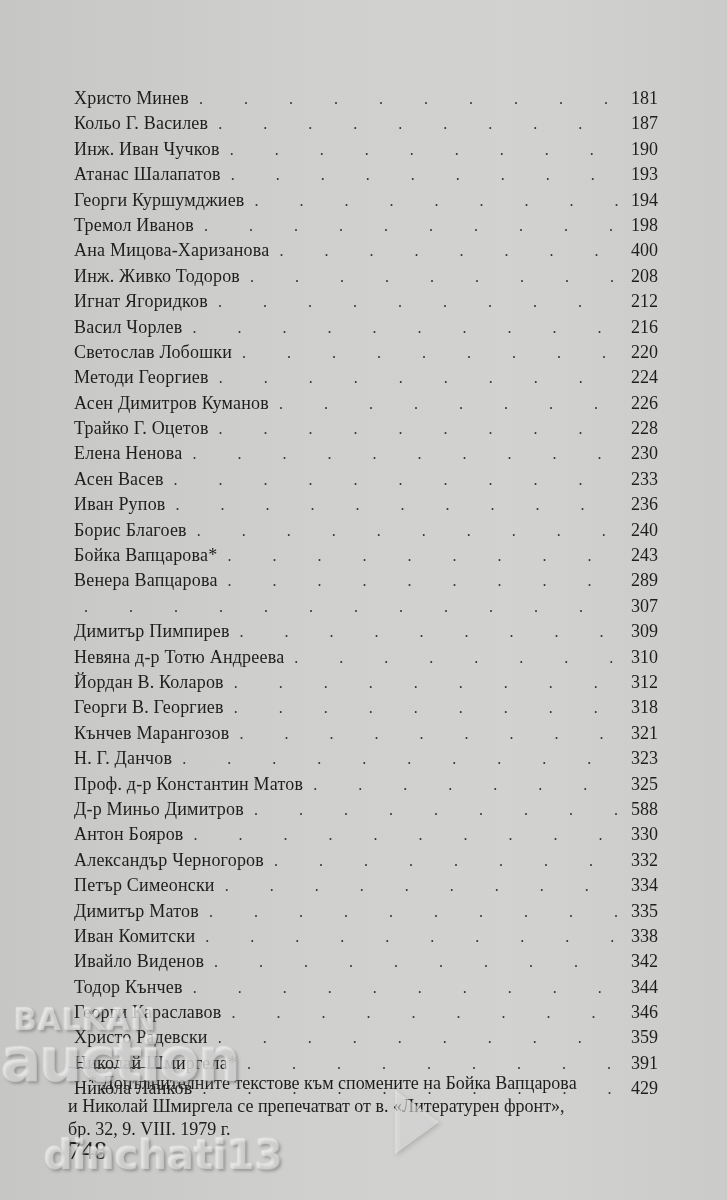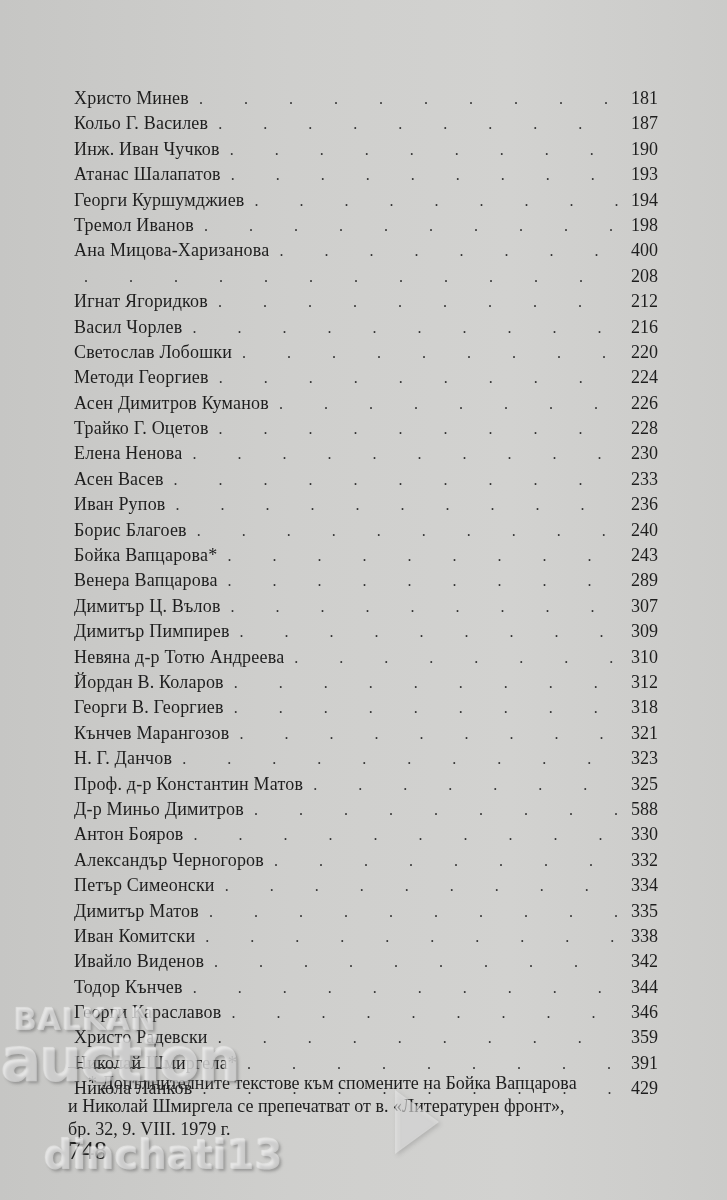--- a/index.html
+++ b/index.html
@@ -93,20 +93,21 @@
         <span class="toc-name">Тремол Иванов</span>
         <span class="toc-dots">. . . . . . . . . . . . . . . . . . . . . . . .</span>
         <span class="toc-page">198</span>
       </div>
       <div class="toc-row">
         <span class="toc-name">Ана Мицова-Харизанова</span>
         <span class="toc-dots">. . . . . . . . . . . . . . . . . . . . . . . .</span>
         <span class="toc-page">400</span>
       </div>
       <div class="toc-row">
+        <span class="toc-name">Инж. Живко Тодоров</span>
         <span class="toc-dots">. . . . . . . . . . . . . . . . . . . . . . . .</span>
         <span class="toc-page">208</span>
       </div>
       <div class="toc-row">
         <span class="toc-name">Игнат Ягоридков</span>
         <span class="toc-dots">. . . . . . . . . . . . . . . . . . . . . . . .</span>
         <span class="toc-page">212</span>
       </div>
       <div class="toc-row">
         <span class="toc-name">Васил Чорлев</span>
@@ -157,21 +158,20 @@
         <span class="toc-name">Бойка Вапцарова*</span>
         <span class="toc-dots">. . . . . . . . . . . . . . . . . . . . . . . .</span>
         <span class="toc-page">243</span>
       </div>
       <div class="toc-row">
         <span class="toc-name">Венера Вапцарова</span>
         <span class="toc-dots">. . . . . . . . . . . . . . . . . . . . . . . .</span>
         <span class="toc-page">289</span>
       </div>
       <div class="toc-row">
-        <span class="toc-name">Димитър Ц. Вълов</span>
         <span class="toc-dots">. . . . . . . . . . . . . . . . . . . . . . . .</span>
         <span class="toc-page">307</span>
       </div>
       <div class="toc-row">
         <span class="toc-name">Димитър Пимпирев</span>
         <span class="toc-dots">. . . . . . . . . . . . . . . . . . . . . . . .</span>
         <span class="toc-page">309</span>
       </div>
       <div class="toc-row">
         <span class="toc-name">Невяна д-р Тотю Андреева</span>

